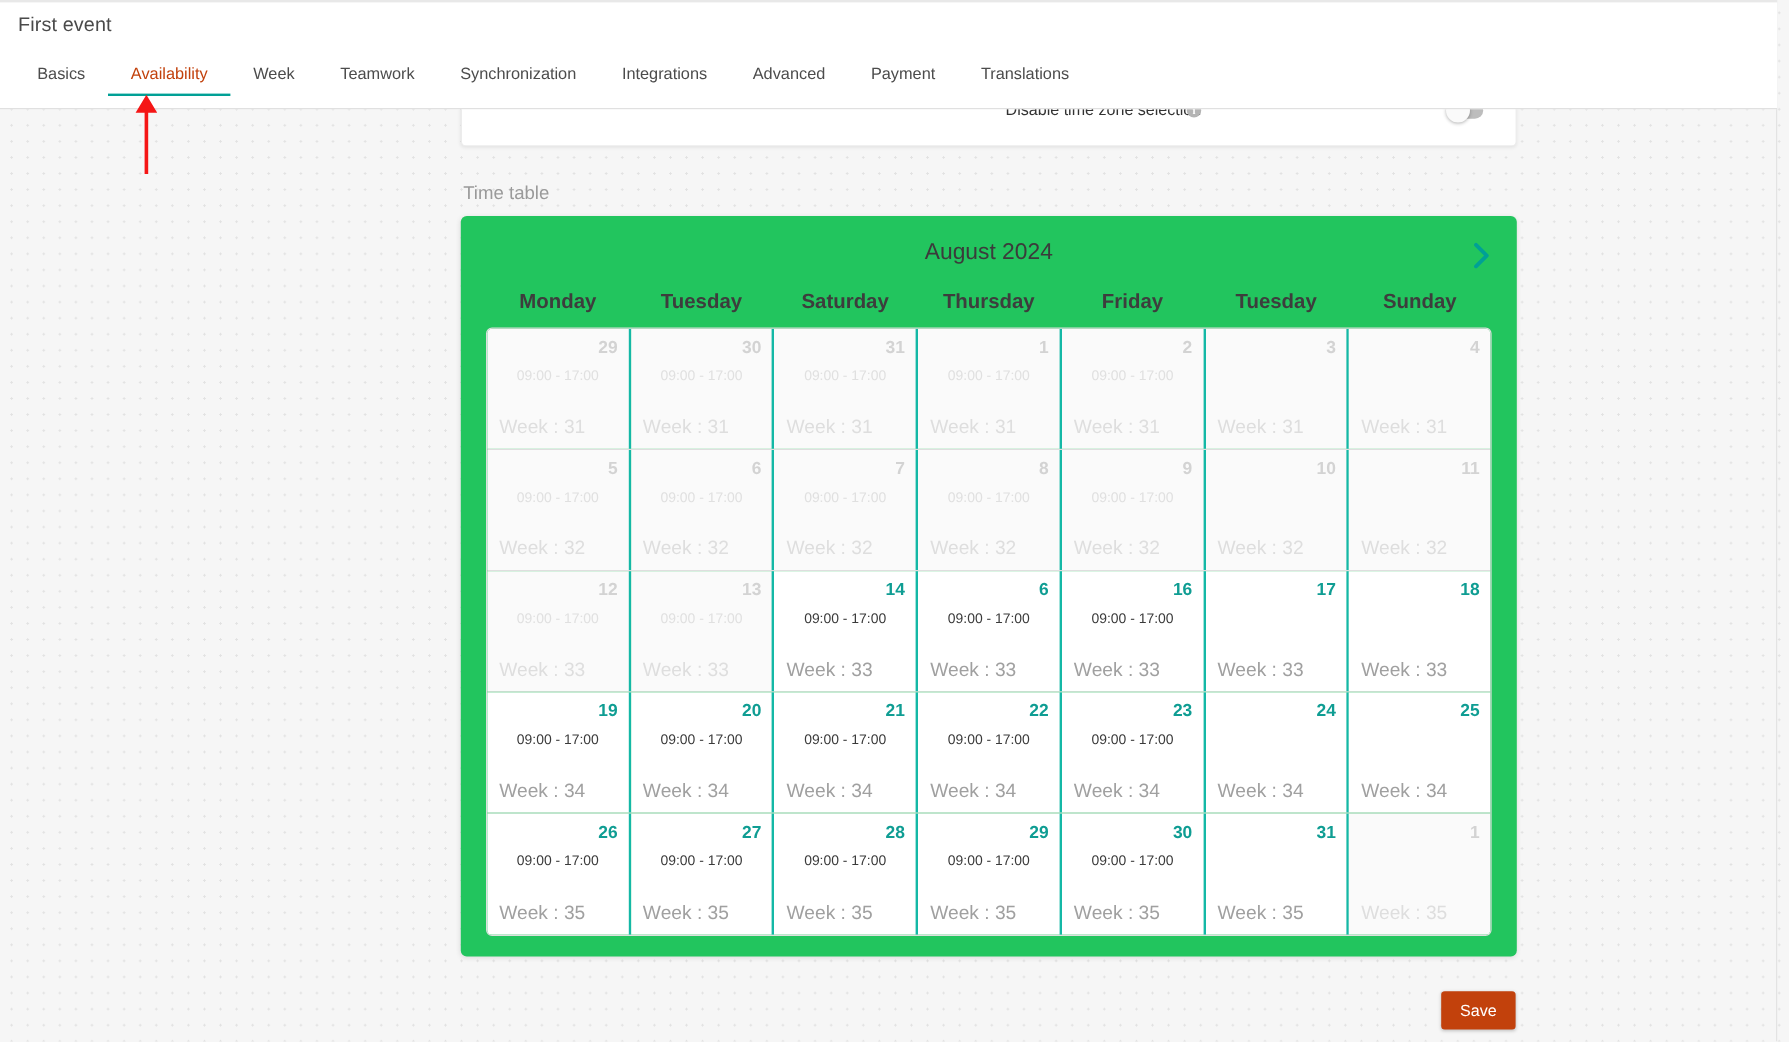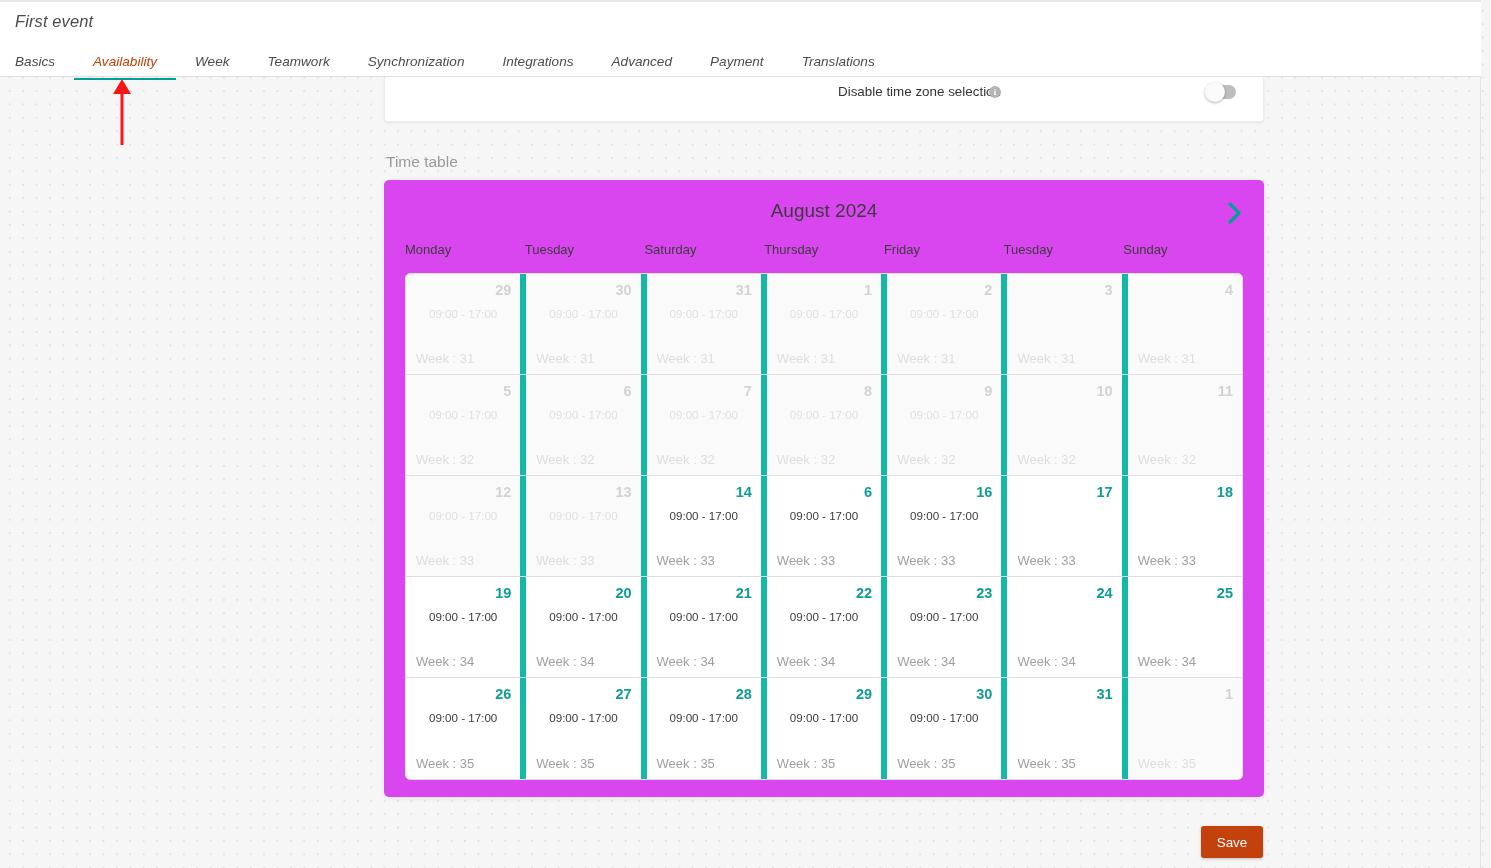--- a/index.html
+++ b/index.html
@@ -18,41 +18,40 @@
     background-size: 13.4px 13.4px;
     background-position: 3px 4px;
     position: relative;
   }
 
   
   #app-header {
     position: absolute;
     left: 0; top: 0;
     width: 1481px;
-    height: 77px;
+    height: 91px;
     background: #ffffff;
     border-top: 2px solid #e8e8e8;
     border-bottom: 1px solid #e0e0e0;
     z-index: 20;
-    font-style: italic;
   }
 
   #page-title {
     position: absolute;
     left: 15px;
     top: 10px;
     font-size: 16.5px;
     color: #4a4a4a;
     font-weight: 400;
     letter-spacing: .1px;
   }
 
   #tabbar {
     position: absolute;
-    left: 0;
+    left: 16px;
     top: 40px;
     height: 38px;
     display: flex;
     align-items: flex-start;
     padding-left: 15px;
   }
 
   .tab {
     position: relative;
     height: 38px;
@@ -168,21 +167,21 @@
     font-size: 15.5px;
     color: #9a9a9a;
   }
 
   #timetable-card {
     position: absolute;
     left: 384px;
     top: 180px;
     width: 880px;
     height: 617px;
-    background: #d946ef;
+    background: #22c55e;
     border-radius: 5px;
     box-shadow: 0 1px 4px rgba(0,0,0,.10);
   }
 
   #cal-header {
     position: relative;
     height: 62px;
   }
 
   #cal-title {
@@ -206,43 +205,44 @@
     justify-content: center;
   }
 
   #weekday-row {
     display: flex;
     padding: 0 21px;
     height: 24px;
   }
   .weekday {
     flex: 1 1 0;
-    font-size: 13px;
-    font-weight: normal;
+    text-align: center;
+    font-size: 17px;
+    font-weight: bold;
     color: #3d3d3d;
   }
 
   #cal-grid {
     margin: 7px 21px 0 21px;
     border: 1px solid #dedede;
     border-radius: 5px;
     overflow: hidden;
   }
 
   .cal-row {
     display: flex;
     height: 101px;
     border-bottom: 1px solid #dedede;
   }
   .cal-row:last-child { border-bottom: none; }
 
   .cal-cell {
     flex: 1 1 0;
     position: relative;
-    border-right: 6px solid #14b8a6;
+    border-right: 2px solid #14b8a6;
     background: #ffffff;
     cursor: pointer;
   }
   .cal-cell:last-child { border-right: none; }
 
   .cal-cell.disabled {
     background: #fafafa;
     cursor: default;
   }
 
@@ -263,21 +263,21 @@
     text-align: center;
     font-size: 11.6px;
     color: #3a3a3a;
   }
   .cal-cell.disabled .day-time { color: #e0e0e0; }
 
   .day-week {
     position: absolute;
     left: 10px;
     bottom: 8px;
-    font-size: 13px;
+    font-size: 16px;
     color: #a0a0a0;
   }
   .cal-cell.disabled .day-week { color: #dedede; }
 
   
   #save-button {
     position: absolute;
     left: 1201px;
     top: 826px;
     width: 62px;

